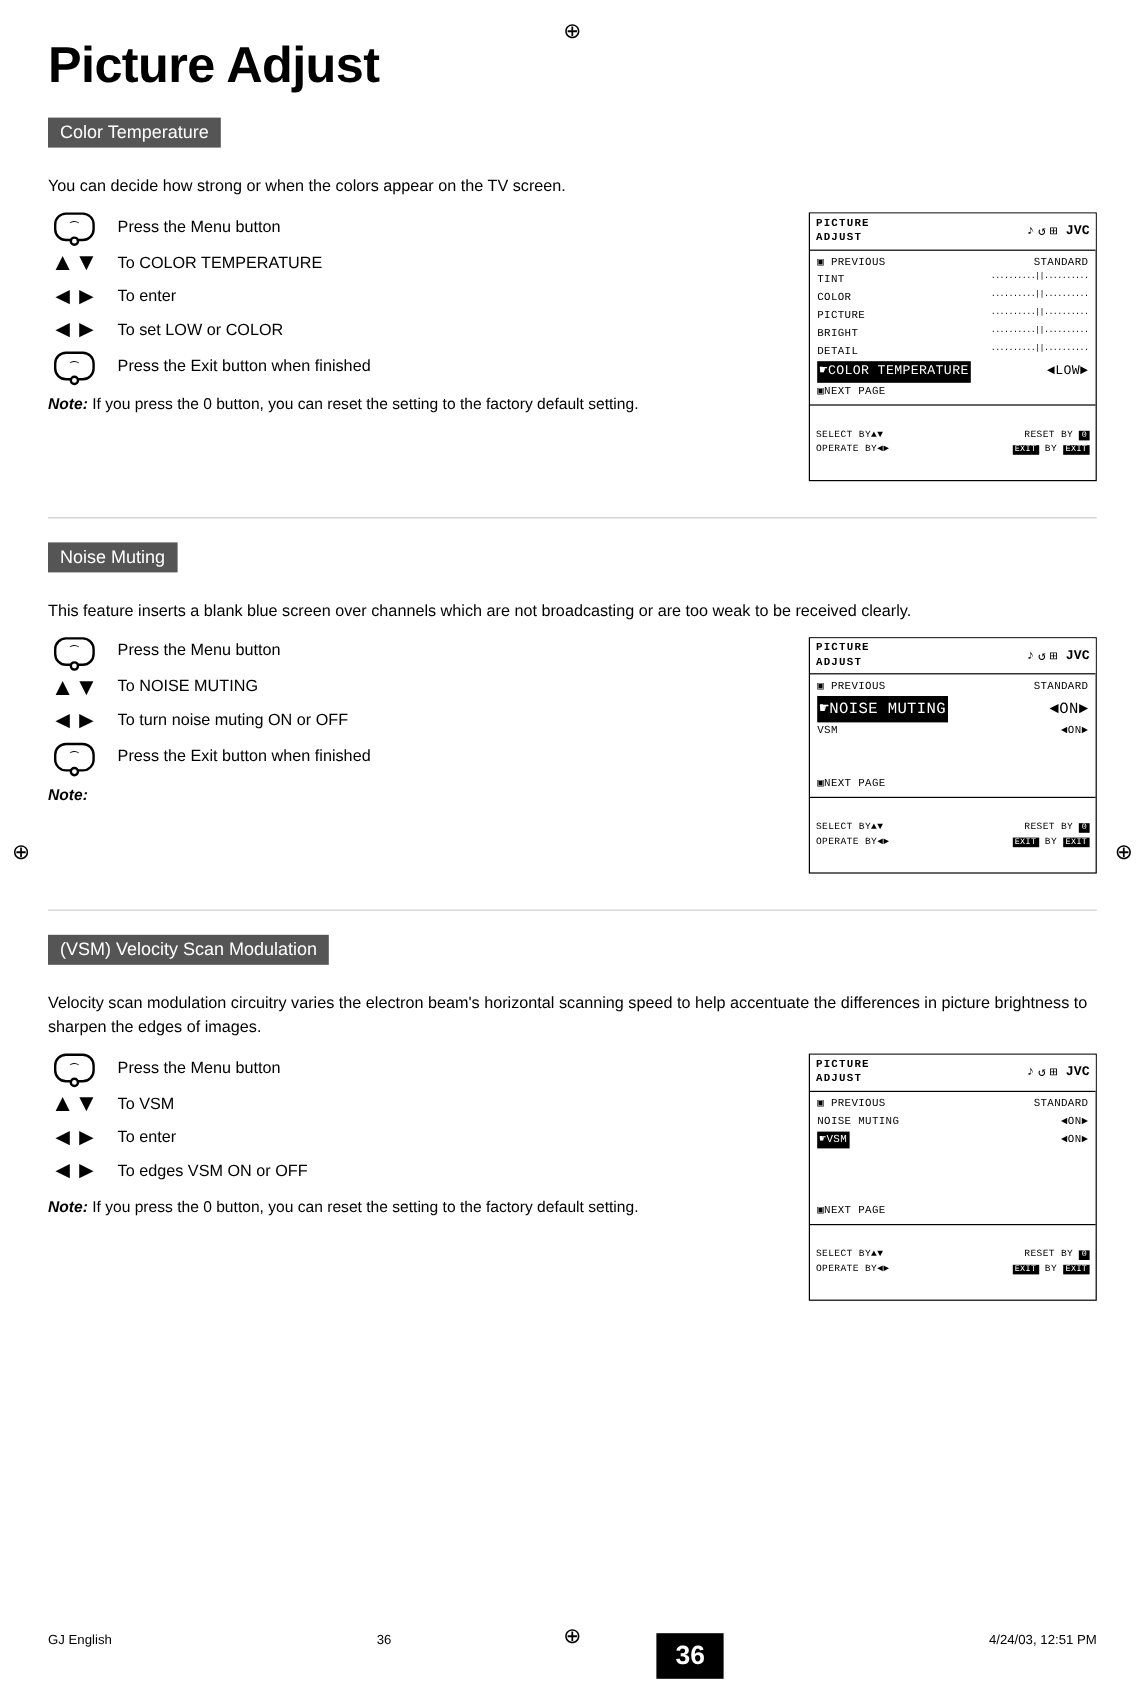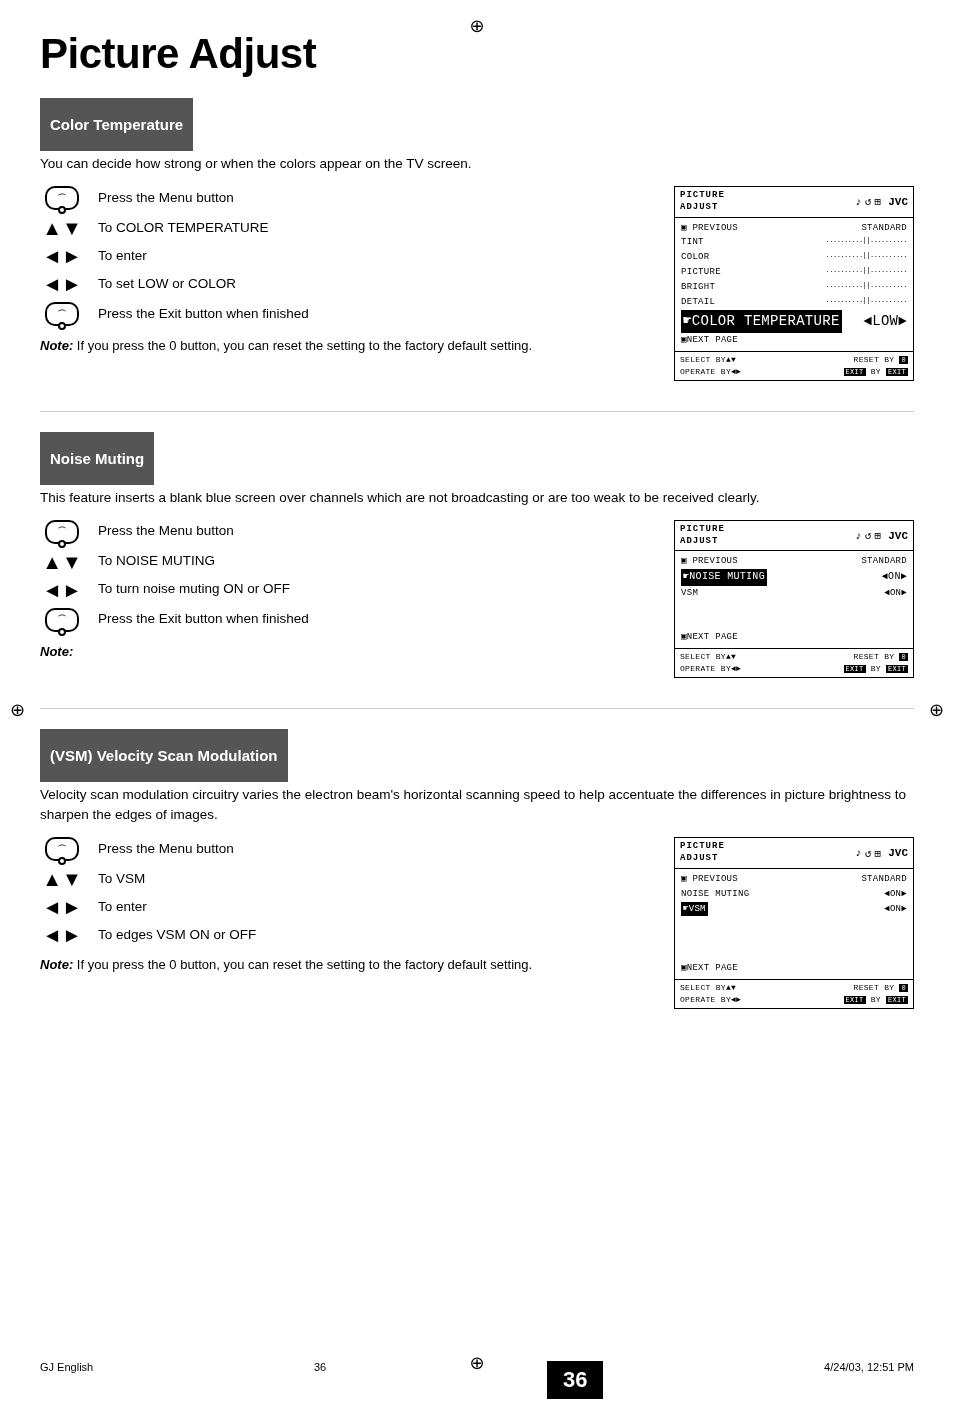--- a/index.html
+++ b/index.html
@@ -23,24 +23,24 @@
     }
 
     .section {
       margin-bottom: 30px;
     }
 
     .section-header {
       background: #555;
       color: #fff;
       font-size: 15px;
-      font-weight: bold;
-      padding: 18px 10px;
+      font-weight: normal;
+      padding: 4px 10px;
       display: inline-block;
-      margin-bottom: 3px;
+      margin-bottom: 22px;
     }
 
     .section-desc {
       font-size: 13.5px;
       margin-bottom: 12px;
       line-height: 1.5;
     }
 
     .section-content {
       display: flex;
@@ -119,21 +119,21 @@
       letter-spacing: 1px;
     }
 
     .osd-body {
       padding: 3px 6px;
       line-height: 1.7;
     }
 
     .osd-footer {
       border-top: 1px solid #000;
-      padding: 2px 5px;
+      padding: 19px 5px;
       font-size: 8px;
       line-height: 1.6;
     }
 
     .divider {
       border: none;
       border-top: 1px solid #ccc;
       margin: 20px 0;
     }
 
@@ -267,21 +267,21 @@
               <span style="font-size: 7px; letter-spacing: -0.5px;">..........||..........</span>
             </div>
             <div style="font-size: 9px; letter-spacing: 0.3px; line-height: 1.65; display: flex; justify-content: space-between;">
               <span>BRIGHT</span>
               <span style="font-size: 7px; letter-spacing: -0.5px;">..........||..........</span>
             </div>
             <div style="font-size: 9px; letter-spacing: 0.3px; line-height: 1.65; display: flex; justify-content: space-between;">
               <span>DETAIL</span>
               <span style="font-size: 7px; letter-spacing: -0.5px;">..........||..........</span>
             </div>
-            <div style="font-size: 14px; letter-spacing: 0.3px; line-height: 1.65; display: flex; justify-content: space-between;">
+            <div style="font-size: 11px; letter-spacing: 0.3px; line-height: 1.65; display: flex; justify-content: space-between;">
               <span style="background: rgb(0, 0, 0); color: rgb(255, 255, 255); padding: 0px 2px;">☛COLOR TEMPERATURE</span>
               <span>◄LOW►</span>
             </div>
             <div style="font-size: 9px; letter-spacing: 0.3px; line-height: 1.65; display: flex; justify-content: space-between;">
               <span>▣NEXT PAGE</span>
             </div>
           </div>
           <div class="osd-footer">
             <div style="display: flex; justify-content: space-between; font-size: 8px; letter-spacing: 0.3px; line-height: 1.5;">
               <span>SELECT  BY▲▼</span>
@@ -332,21 +332,21 @@
               <span style="font-size: 11px;">↺</span>
               <span style="font-size: 11px;">⊞</span>
               <span style="font-weight: bold; font-size: 11px; margin-left: 4px;">JVC</span>
             </div>
           </div>
           <div class="osd-body">
             <div style="font-size: 9px; letter-spacing: 0.3px; line-height: 1.65; display: flex; justify-content: space-between;">
               <span>▣ PREVIOUS</span>
               <span>STANDARD</span>
             </div>
-            <div style="font-size: 10px; letter-spacing: 0.3px; line-height: 1.65; display: flex; justify-content: space-between; gap: 44px;">
+            <div style="font-size: 13px; letter-spacing: 0.3px; line-height: 1.65; display: flex; justify-content: space-between; gap: 44px;">
               <span style="background: rgb(0, 0, 0); color: rgb(255, 255, 255); padding: 0px 2px;">☛NOISE MUTING</span>
               <span>◄ON►</span>
             </div>
             <div style="font-size: 9px; letter-spacing: 0.3px; line-height: 1.65; display: flex; justify-content: space-between;">
               <span>VSM</span>
               <span>◄ON►</span>
             </div>
             <div style="font-size: 9px; letter-spacing: 0.3px; line-height: 1.65; display: flex; justify-content: space-between;">&nbsp;</div>
             <div style="font-size: 9px; letter-spacing: 0.3px; line-height: 1.65; display: flex; justify-content: space-between;">&nbsp;</div>
             <div style="font-size: 9px; letter-spacing: 0.3px; line-height: 1.65; display: flex; justify-content: space-between;">

